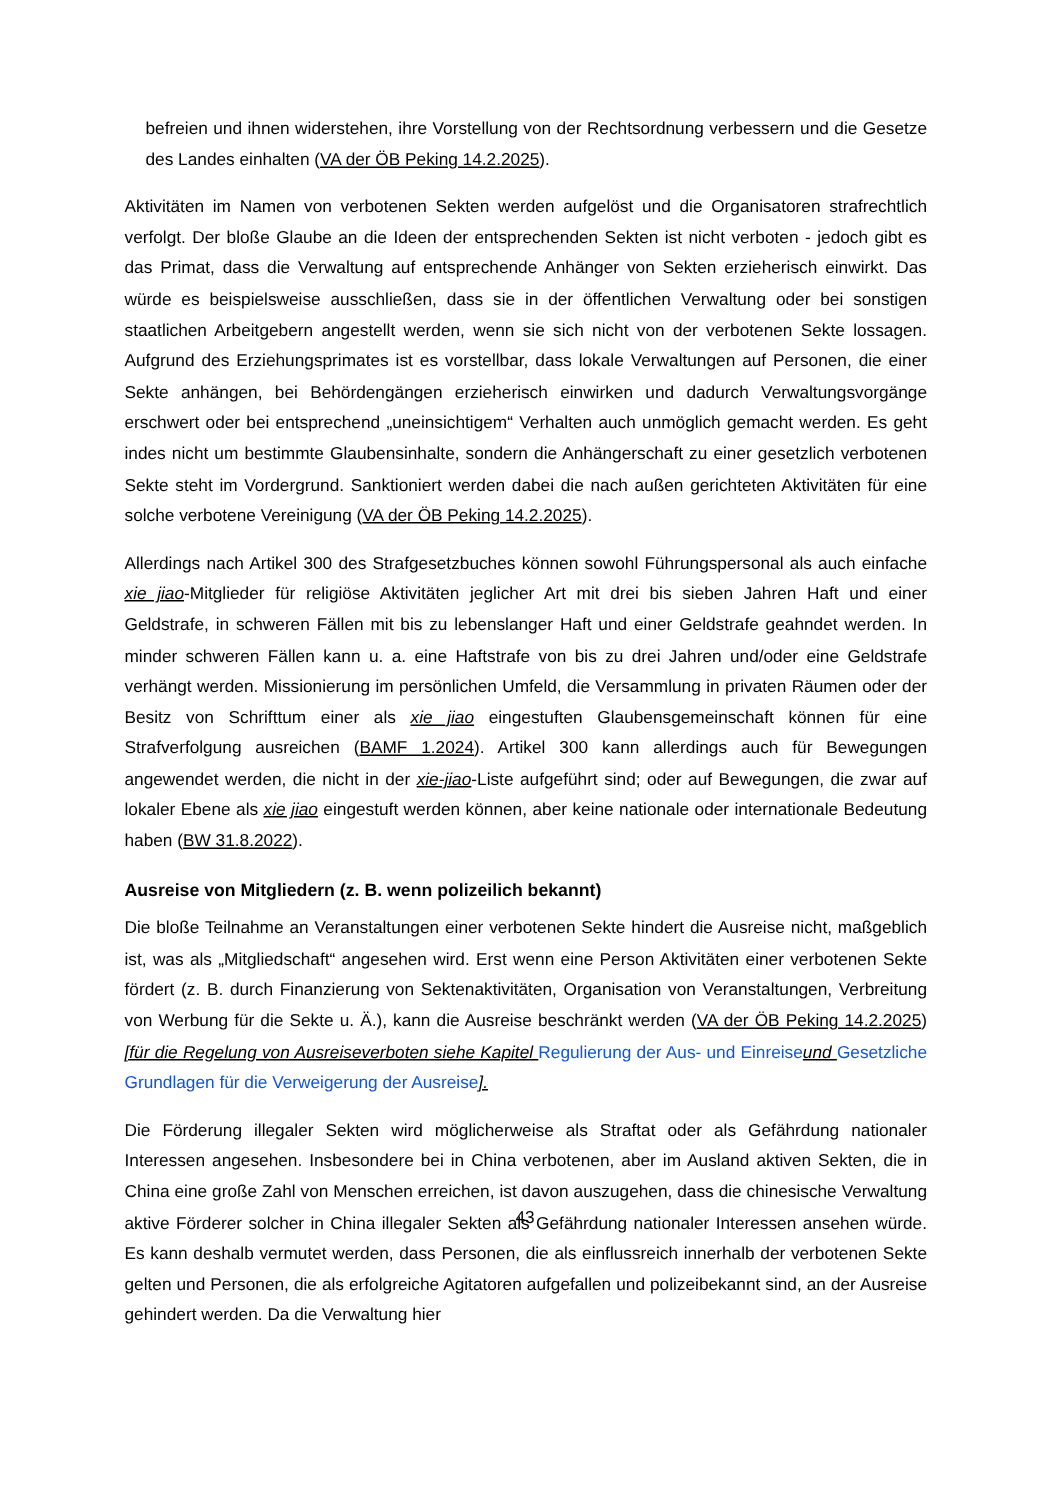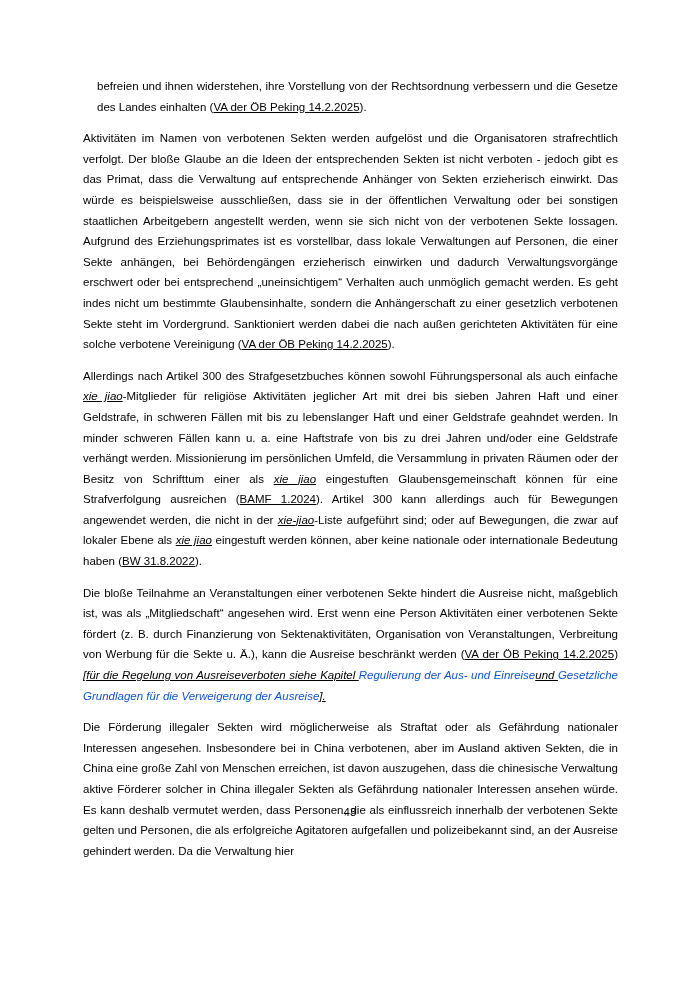--- a/index.html
+++ b/index.html
@@ -48,21 +48,20 @@
   .seg-italic { font-style: italic; text-decoration: underline; }
   .seg-bold   { font-weight: bold; }
   .seg-ulink {
     color: #000000;
     text-decoration: underline;
     cursor: pointer;
   }
   .seg-blink {
     text-decoration: none;
     cursor: pointer;
-    font-style: italic;
   }
   .page-footer {
     position: absolute;
     bottom: 4px;
     left: 0;
     right: 0;
     text-align: center;
   }
   .page-number {
     font-size: 11.5px;
@@ -70,19 +69,20 @@
   }
 </style>
 </head>
 <body>
 
 <div class="page">
   <main class="content">
       <p class="paragraph indent"><span class="seg-normal">befreien und ihnen widerstehen, ihre Vorstellung von der Rechtsordnung verbessern und die Gesetze des Landes einhalten (</span><span class="seg-ulink">VA der ÖB Peking 14.2.2025</span><span class="seg-normal">).</span></p>
       <p class="paragraph"><span class="seg-normal">Aktivitäten im Namen von verbotenen Sekten werden aufgelöst und die Organisatoren strafrechtlich verfolgt. Der bloße Glaube an die Ideen der entsprechenden Sekten ist nicht verboten - jedoch gibt es das Primat, dass die Verwaltung auf entsprechende Anhänger von Sekten erzieherisch einwirkt. Das würde es beispielsweise ausschließen, dass sie in der öffentlichen Verwaltung oder bei sonstigen staatlichen Arbeitgebern angestellt werden, wenn sie sich nicht von der verbotenen Sekte lossagen. Aufgrund des Erziehungsprimates ist es vorstellbar, dass lokale Verwaltungen auf Personen, die einer Sekte anhängen, bei Behördengängen erzieherisch einwirken und dadurch Verwaltungsvorgänge erschwert oder bei entsprechend „uneinsichtigem“ Verhalten auch unmöglich gemacht werden. Es geht indes nicht um bestimmte Glaubensinhalte, sondern die Anhängerschaft zu einer gesetzlich verbotenen Sekte steht im Vordergrund. Sanktioniert werden dabei die nach außen gerichteten Aktivitäten für eine solche verbotene Vereinigung (</span><span class="seg-ulink">VA der ÖB Peking 14.2.2025</span><span class="seg-normal">).</span></p>
       <p class="paragraph"><span class="seg-normal">Allerdings nach Artikel 300 des Strafgesetzbuches können sowohl Führungspersonal als auch einfache </span><span class="seg-italic">xie jiao</span><span class="seg-normal">-Mitglieder für religiöse Aktivitäten jeglicher Art mit drei bis sieben Jahren Haft und einer Geldstrafe, in schweren Fällen mit bis zu lebenslanger Haft und einer Geldstrafe geahndet werden. In minder schweren Fällen kann u. a. eine Haftstrafe von bis zu drei Jahren und/oder eine Geldstrafe verhängt werden. Missionierung im persönlichen Umfeld, die Versammlung in privaten Räumen oder der Besitz von Schrifttum einer als </span><span class="seg-italic">xie jiao</span><span class="seg-normal"> eingestuften Glaubensgemeinschaft können für eine Strafverfolgung ausreichen (</span><span class="seg-ulink">BAMF 1.2024</span><span class="seg-normal">). Artikel 300 kann allerdings auch für Bewegungen angewendet werden, die nicht in der </span><span class="seg-italic">xie-jiao</span><span class="seg-normal">-Liste aufgeführt sind; oder auf Bewegungen, die zwar auf lokaler Ebene als </span><span class="seg-italic">xie jiao</span><span class="seg-normal"> eingestuft werden können, aber keine nationale oder internationale Bedeutung haben (</span><span class="seg-ulink">BW 31.8.2022</span><span class="seg-normal">).</span></p>
+      <h2 class="heading"><span class="seg-bold">Ausreise von Mitgliedern (z. B. wenn polizeilich bekannt)</span></h2>
       <p class="paragraph"><span class="seg-normal">Die bloße Teilnahme an Veranstaltungen einer verbotenen Sekte hindert die Ausreise nicht, maßgeblich ist, was als „Mitgliedschaft“ angesehen wird. Erst wenn eine Person Aktivitäten einer verbotenen Sekte fördert (z. B. durch Finanzierung von Sektenaktivitäten, Organisation von Veranstaltungen, Verbreitung von Werbung für die Sekte u. Ä.), kann die Ausreise beschränkt werden (</span><span class="seg-ulink">VA der ÖB Peking 14.2.2025</span><span class="seg-normal">) </span><span class="seg-italic">[für die Regelung von Ausreiseverboten siehe Kapitel </span><span class="seg-blink" style="color: rgb(17, 85, 204);">Regulierung der Aus- und Einreise</span><span class="seg-italic">und </span><span class="seg-blink" style="color: rgb(17, 85, 204);">Gesetzliche Grundlagen für die Verweigerung der Ausreise</span><span class="seg-italic">].</span></p>
       <p class="paragraph"><span class="seg-normal">Die Förderung illegaler Sekten wird möglicherweise als Straftat oder als Gefährdung nationaler Interessen angesehen. Insbesondere bei in China verbotenen, aber im Ausland aktiven Sekten, die in China eine große Zahl von Menschen erreichen, ist davon auszugehen, dass die chinesische Verwaltung aktive Förderer solcher in China illegaler Sekten als Gefährdung nationaler Interessen ansehen würde. Es kann deshalb vermutet werden, dass Personen, die als einflussreich innerhalb der verbotenen Sekte gelten und Personen, die als erfolgreiche Agitatoren aufgefallen und polizeibekannt sind, an der Ausreise gehindert werden. Da die Verwaltung hier</span></p>
     </main>
   <footer class="page-footer">
     <span class="page-number">43</span>
   </footer>
 </div>
 
 </body></html>

